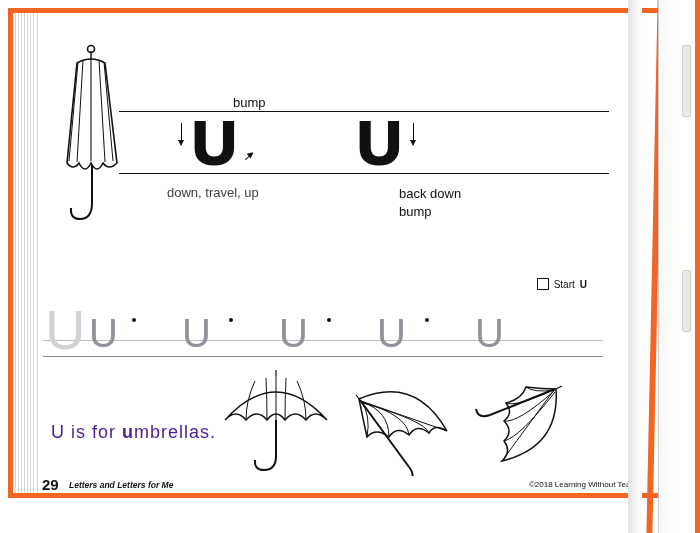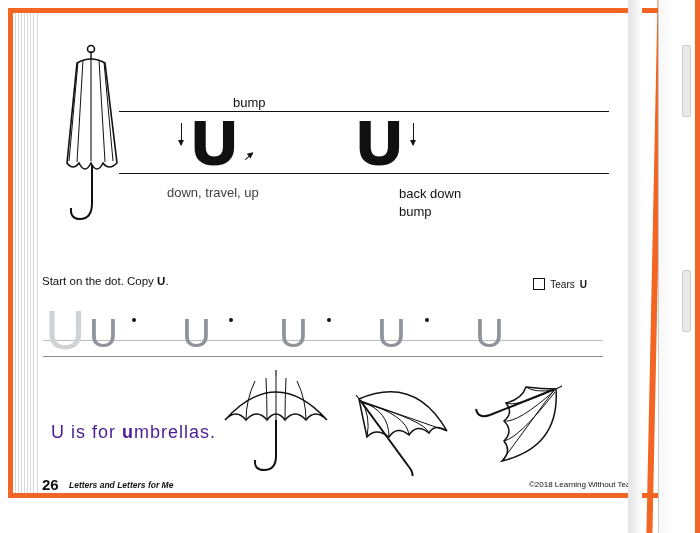--- a/index.html
+++ b/index.html
@@ -326,27 +326,24 @@
 
     <div class="letter-demo thick demo1">U</div>
     <div class="letter-demo thick demo2">U</div>
 
     <div class="cap-left">down, travel, up</div>
     <div class="cap-right">
       <div>back down</div>
       <div>bump</div>
     </div>
 
-    <div class="instr">
-      <span>Start on the dot. Copy </span><b>U</b><span>.</span>
-    </div>
 
     <div class="check-box">
       <span class="sq"></span>
-      <span>Tears </span>
+      <span>Start </span>
         <b>U</b>
     </div>
 
     <div class="prule mid"></div>
     <div class="prule base"></div>
 
     <div class="big-u">U</div>
 
     <div class="trace-u" style="left:48px">U</div>
     <div class="trace-u" style="left:141px">U</div>
@@ -404,21 +401,21 @@
           <path d="M98 18 Q62 50 48 48" stroke-width="1"></path>
           <path d="M99 19 Q64 64 48 68" stroke-width="1"></path>
           <path d="M99 17 Q78 20 70 14" stroke-width="1"></path>
           <path d="M99 16 L34 42" stroke-width="2"></path>
           <path d="M34 42 Q22 46 20 36" stroke-width="2"></path>
           <path d="M100 16 L106 13" stroke-width="1.2"></path>
         </g>
       </svg>
     </div>
 
-    <div class="page-num">26</div>
+    <div class="page-num">29</div>
     <div class="footer-title">Letters and Letters for Me</div>
     <div class="copyright">©2018 Learning Without Tears</div>
   </div>
 
   <div class="page-curl">
     <div class="curl-shade"></div>
     <div class="curl-orange"></div>
     <div class="curl-fold"></div>
     <div class="curl-tab"></div>
     <div class="curl-tab t2"></div>

